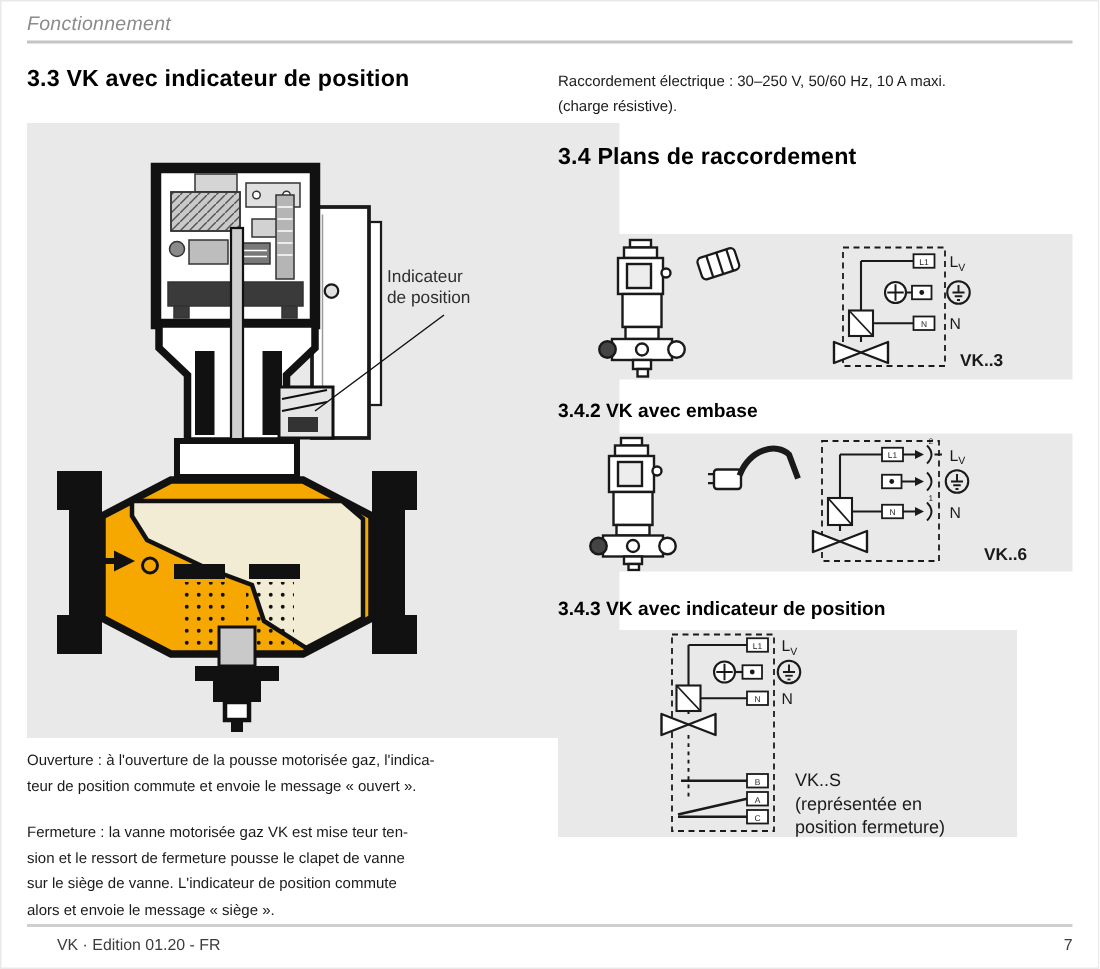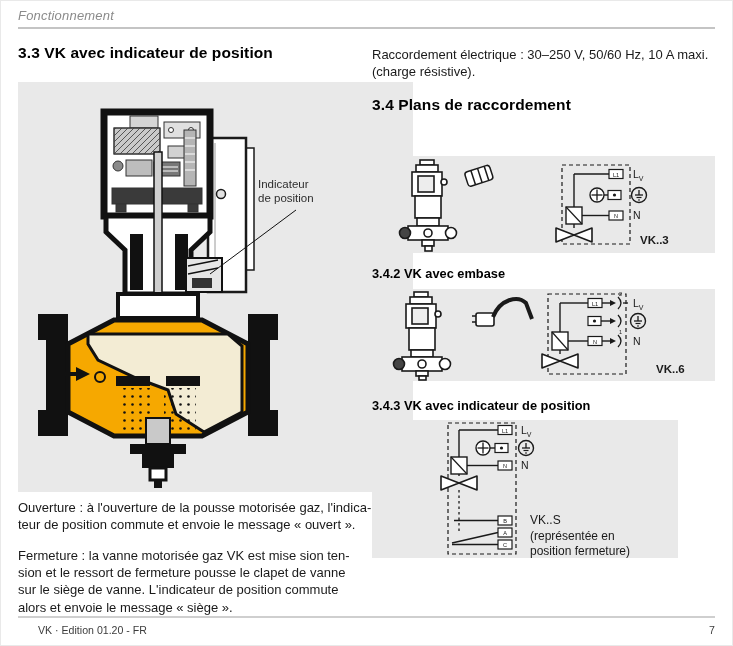--- a/index.html
+++ b/index.html
@@ -7,21 +7,21 @@
     position:relative;width:733px;height:646px;background:#fff;overflow:hidden;
     font-family:"Liberation Sans","DejaVu Sans",sans-serif;color:#1a1a1a;
     box-shadow:inset 0 0 0 1px #e9e9e9;
   }
   .abs{position:absolute;}
   .running-head{font-size:13px;font-style:italic;color:#8b8b8b;letter-spacing:.2px;}
   .rule{background:#c4c4c4;height:2px;}
   .rule.bottom{background:#cfcfcf;}
   .h2{font-size:15.5px;font-weight:bold;color:#000;letter-spacing:.1px;}
   .h3{font-size:12.8px;font-weight:bold;color:#000;}
-  .line{font-size:13px;line-height:17.2px;color:#1a1a1a;white-space:nowrap;}
+  .line{font-size:10px;line-height:17.2px;color:#1a1a1a;white-space:nowrap;}
   .panel{background:#e9e9e9;}
   .footer-text{font-size:10.6px;color:#3c3c3c;margin-left:20px;}
   svg{display:block;}
   svg text{font-family:"Liberation Sans","DejaVu Sans",sans-serif;fill:#1a1a1a;}
   .t-term{font-size:5.6px;}
   .t-lab{font-size:10.5px;}
   .t-sub{font-size:7px;}
   .t-model{font-size:11.5px;font-weight:bold;}
   .t-note{font-size:12px;}
   .t-pin{font-size:5.5px;}
@@ -127,21 +127,21 @@
         <line x1="278" y1="128" x2="192" y2="192" stroke="#111" stroke-width="1"></line>
       </g>
     </svg>
   </div>
 
   <div class="abs" style="left:18px;top:499px">
     <div class="line">Ouverture : à l'ouverture de la pousse motorisée gaz, l'indica-</div>
     <div class="line">teur de position commute et envoie le message « ouvert ».</div>
   </div>
   <div class="abs" style="left:18px;top:547px">
-    <div class="line">Fermeture : la vanne motorisée gaz VK est mise sion ten-</div>
+    <div class="line">Fermeture : la vanne motorisée gaz VK est mise teur ten-</div>
     <div class="line">sion et le ressort de fermeture pousse le clapet de vanne</div>
     <div class="line">sur le siège de vanne. L'indicateur de position commute</div>
     <div class="line">alors et envoie le message « siège ».</div>
   </div>
 
   <div class="abs" style="left:372px;top:46px">
     <div class="line">Raccordement électrique : 30–250 V, 50/60 Hz, 10 A maxi.</div>
     <div class="line">(charge résistive).</div>
   </div>
 

